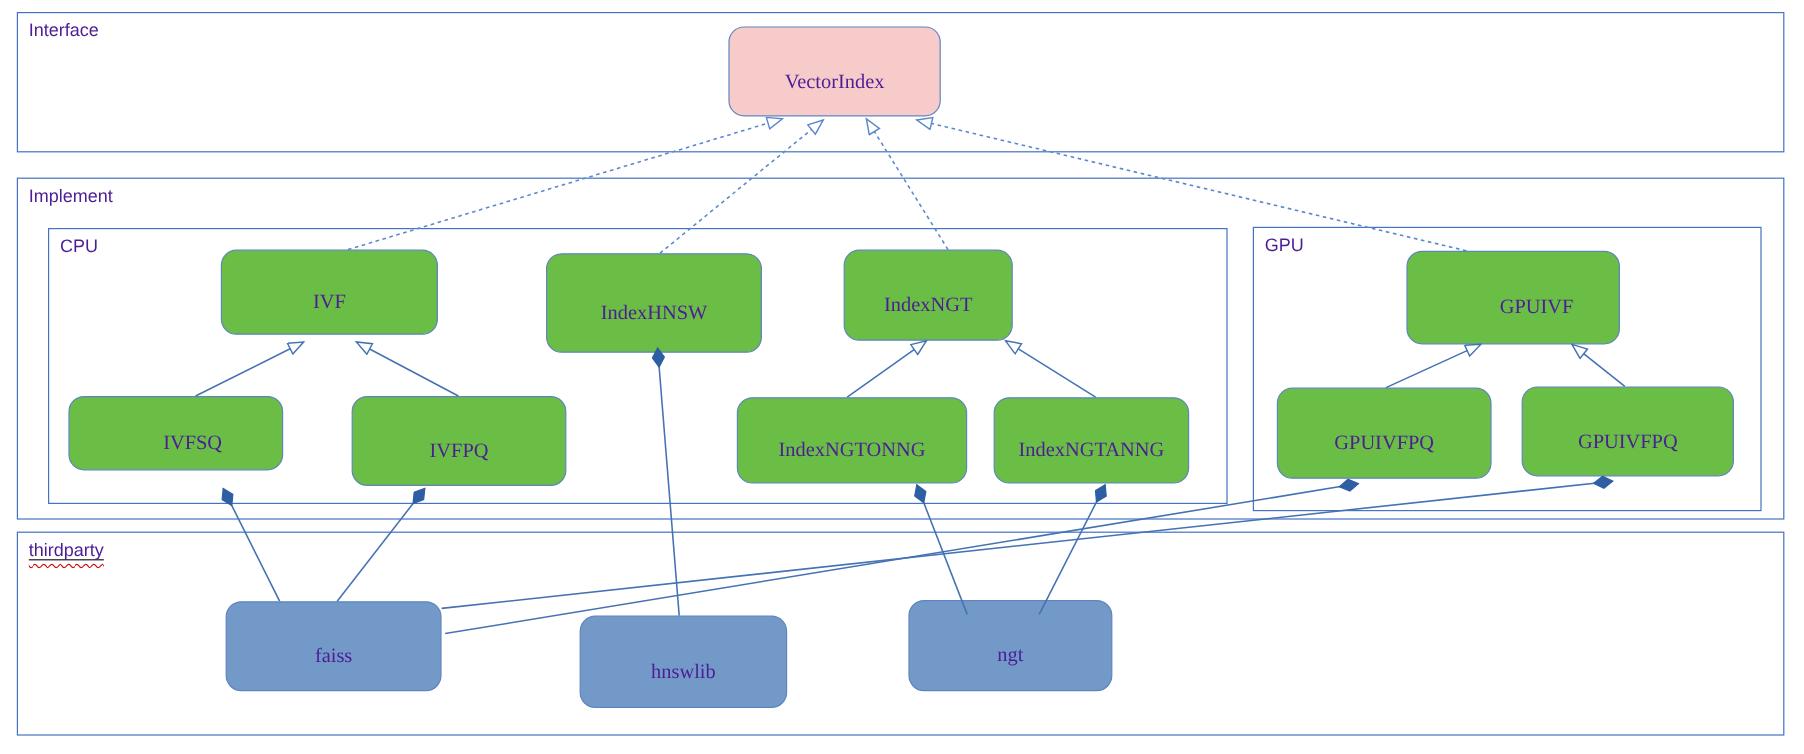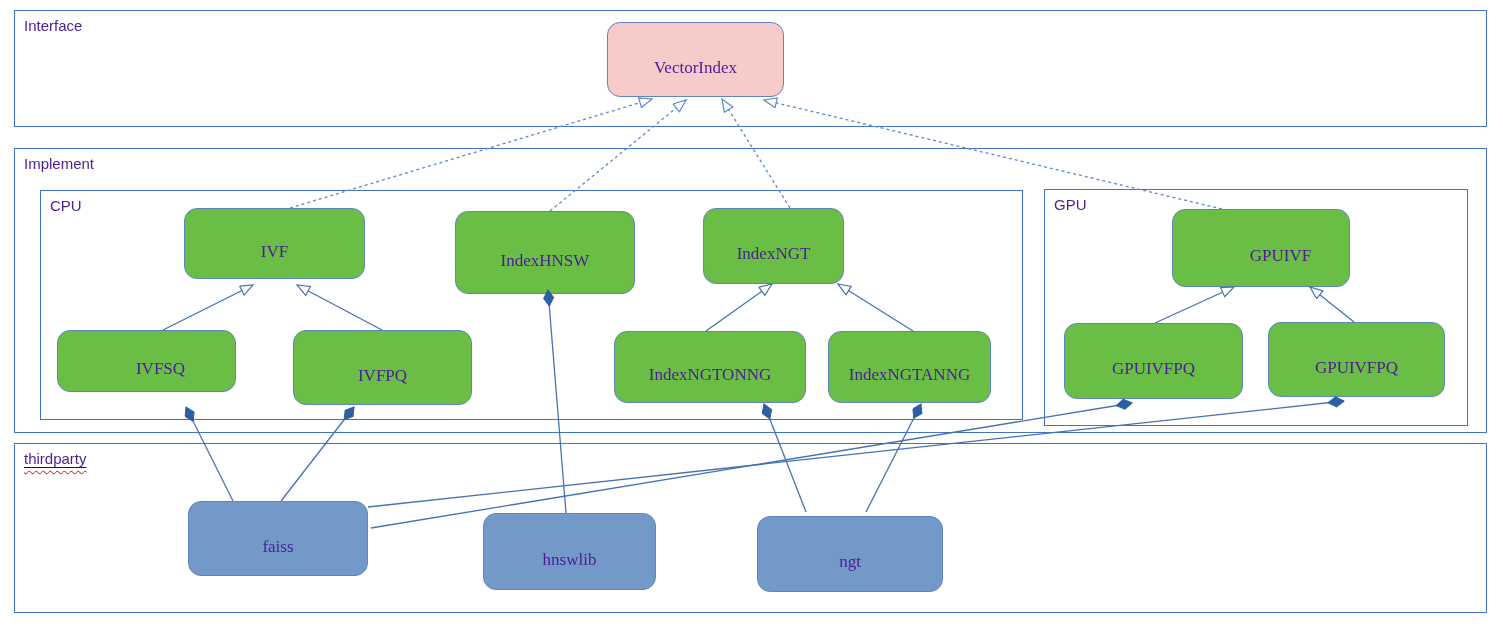--- a/index.html
+++ b/index.html
@@ -113,21 +113,21 @@
     </div>
     <div class="node impl" style="left: 1268px; top: 322px; width: 177px; height: 75px; text-align: center;">
       <span class="node-label">GPUIVFPQ</span>
     </div>
     <div class="node thirdparty" style="left: 188px; top: 501px; width: 180px; height: 75px;">
       <span class="node-label">faiss</span>
     </div>
     <div class="node thirdparty" style="left: 483px; top: 513px; width: 173px; height: 77px;">
       <span class="node-label">hnswlib</span>
     </div>
-    <div class="node thirdparty" style="left: 757px; top: 516px; width: 186px; height: 76px;">
+    <div class="node thirdparty" style="left: 757px; top: 500px; width: 170px; height: 76px;">
       <span class="node-label">ngt</span>
     </div>
     <svg class="edges" width="1503" height="628">
       <defs>
         <marker id="m-tri-solid" markerUnits="userSpaceOnUse" markerWidth="16" markerHeight="13" refX="13.5" refY="5.5" orient="auto">
           <path d="M1,0.5 L13.5,5.5 L1,10.5 Z" fill="#ffffff" stroke="#4472b4" stroke-width="1.2"></path>
         </marker>
         <marker id="m-tri-dashed" markerUnits="userSpaceOnUse" markerWidth="16" markerHeight="13" refX="13.5" refY="5.5" orient="auto">
           <path d="M1,0.5 L13.5,5.5 L1,10.5 Z" fill="#ffffff" stroke="#5b87cd" stroke-width="1.2"></path>
         </marker>

